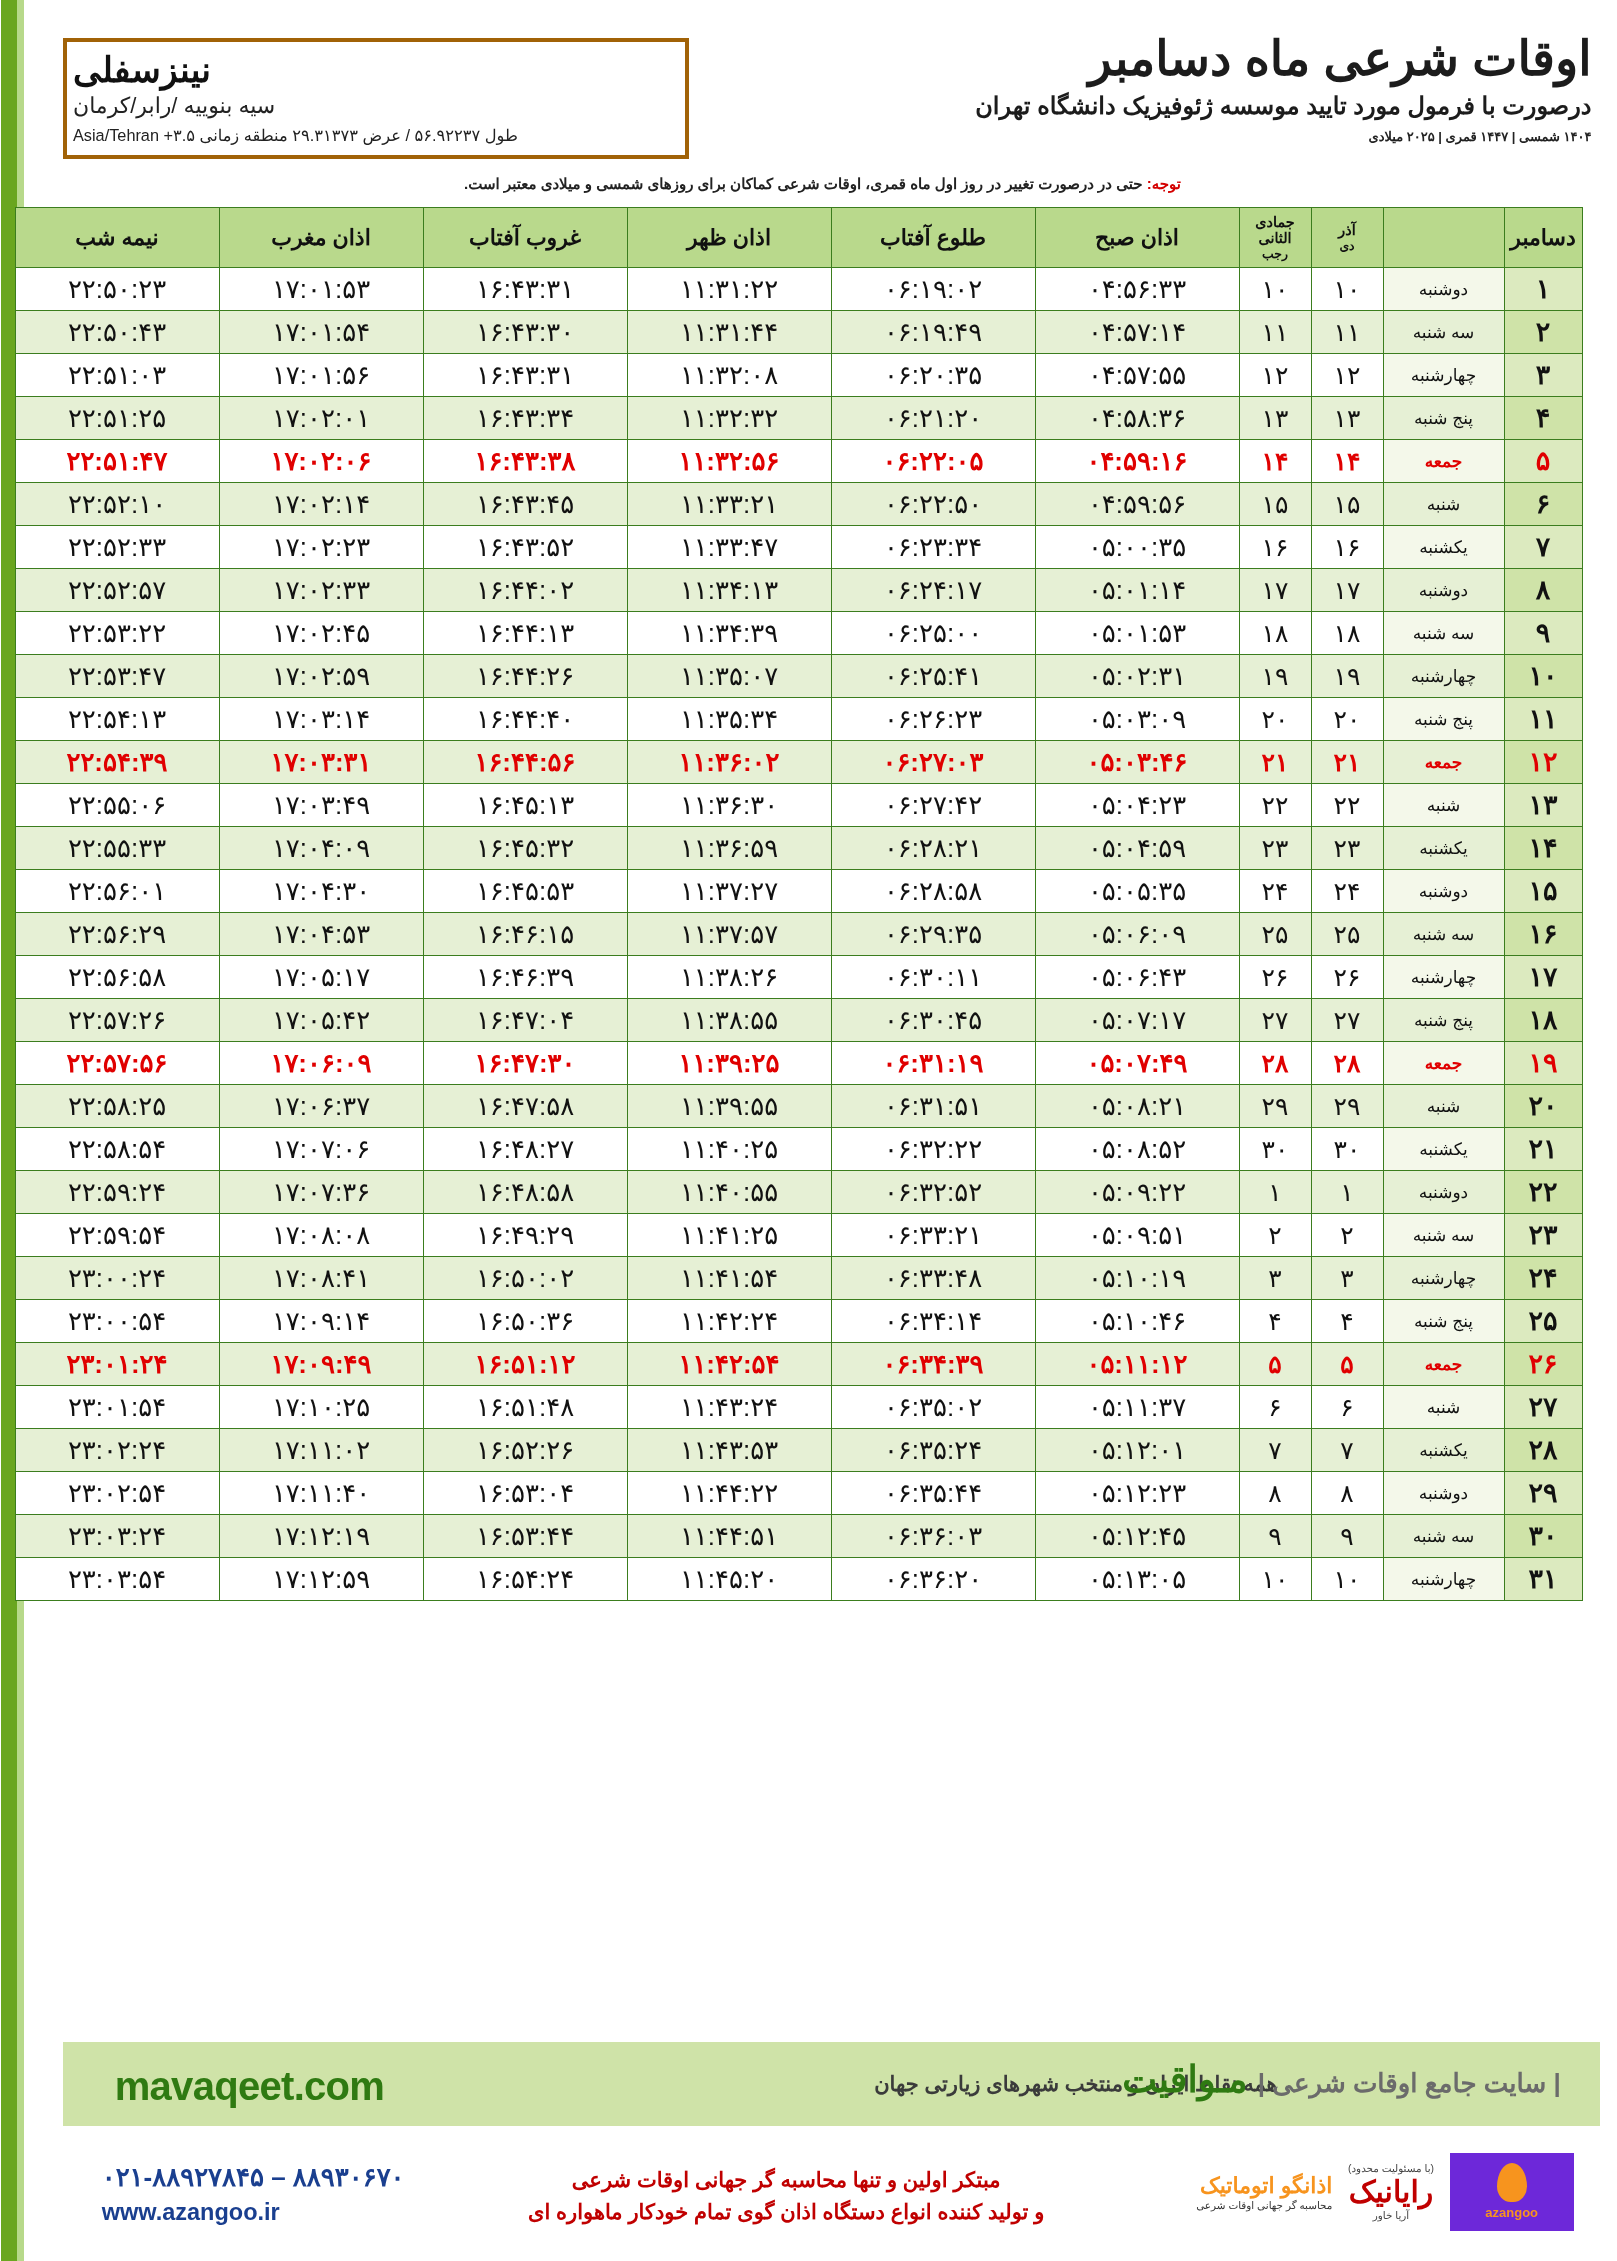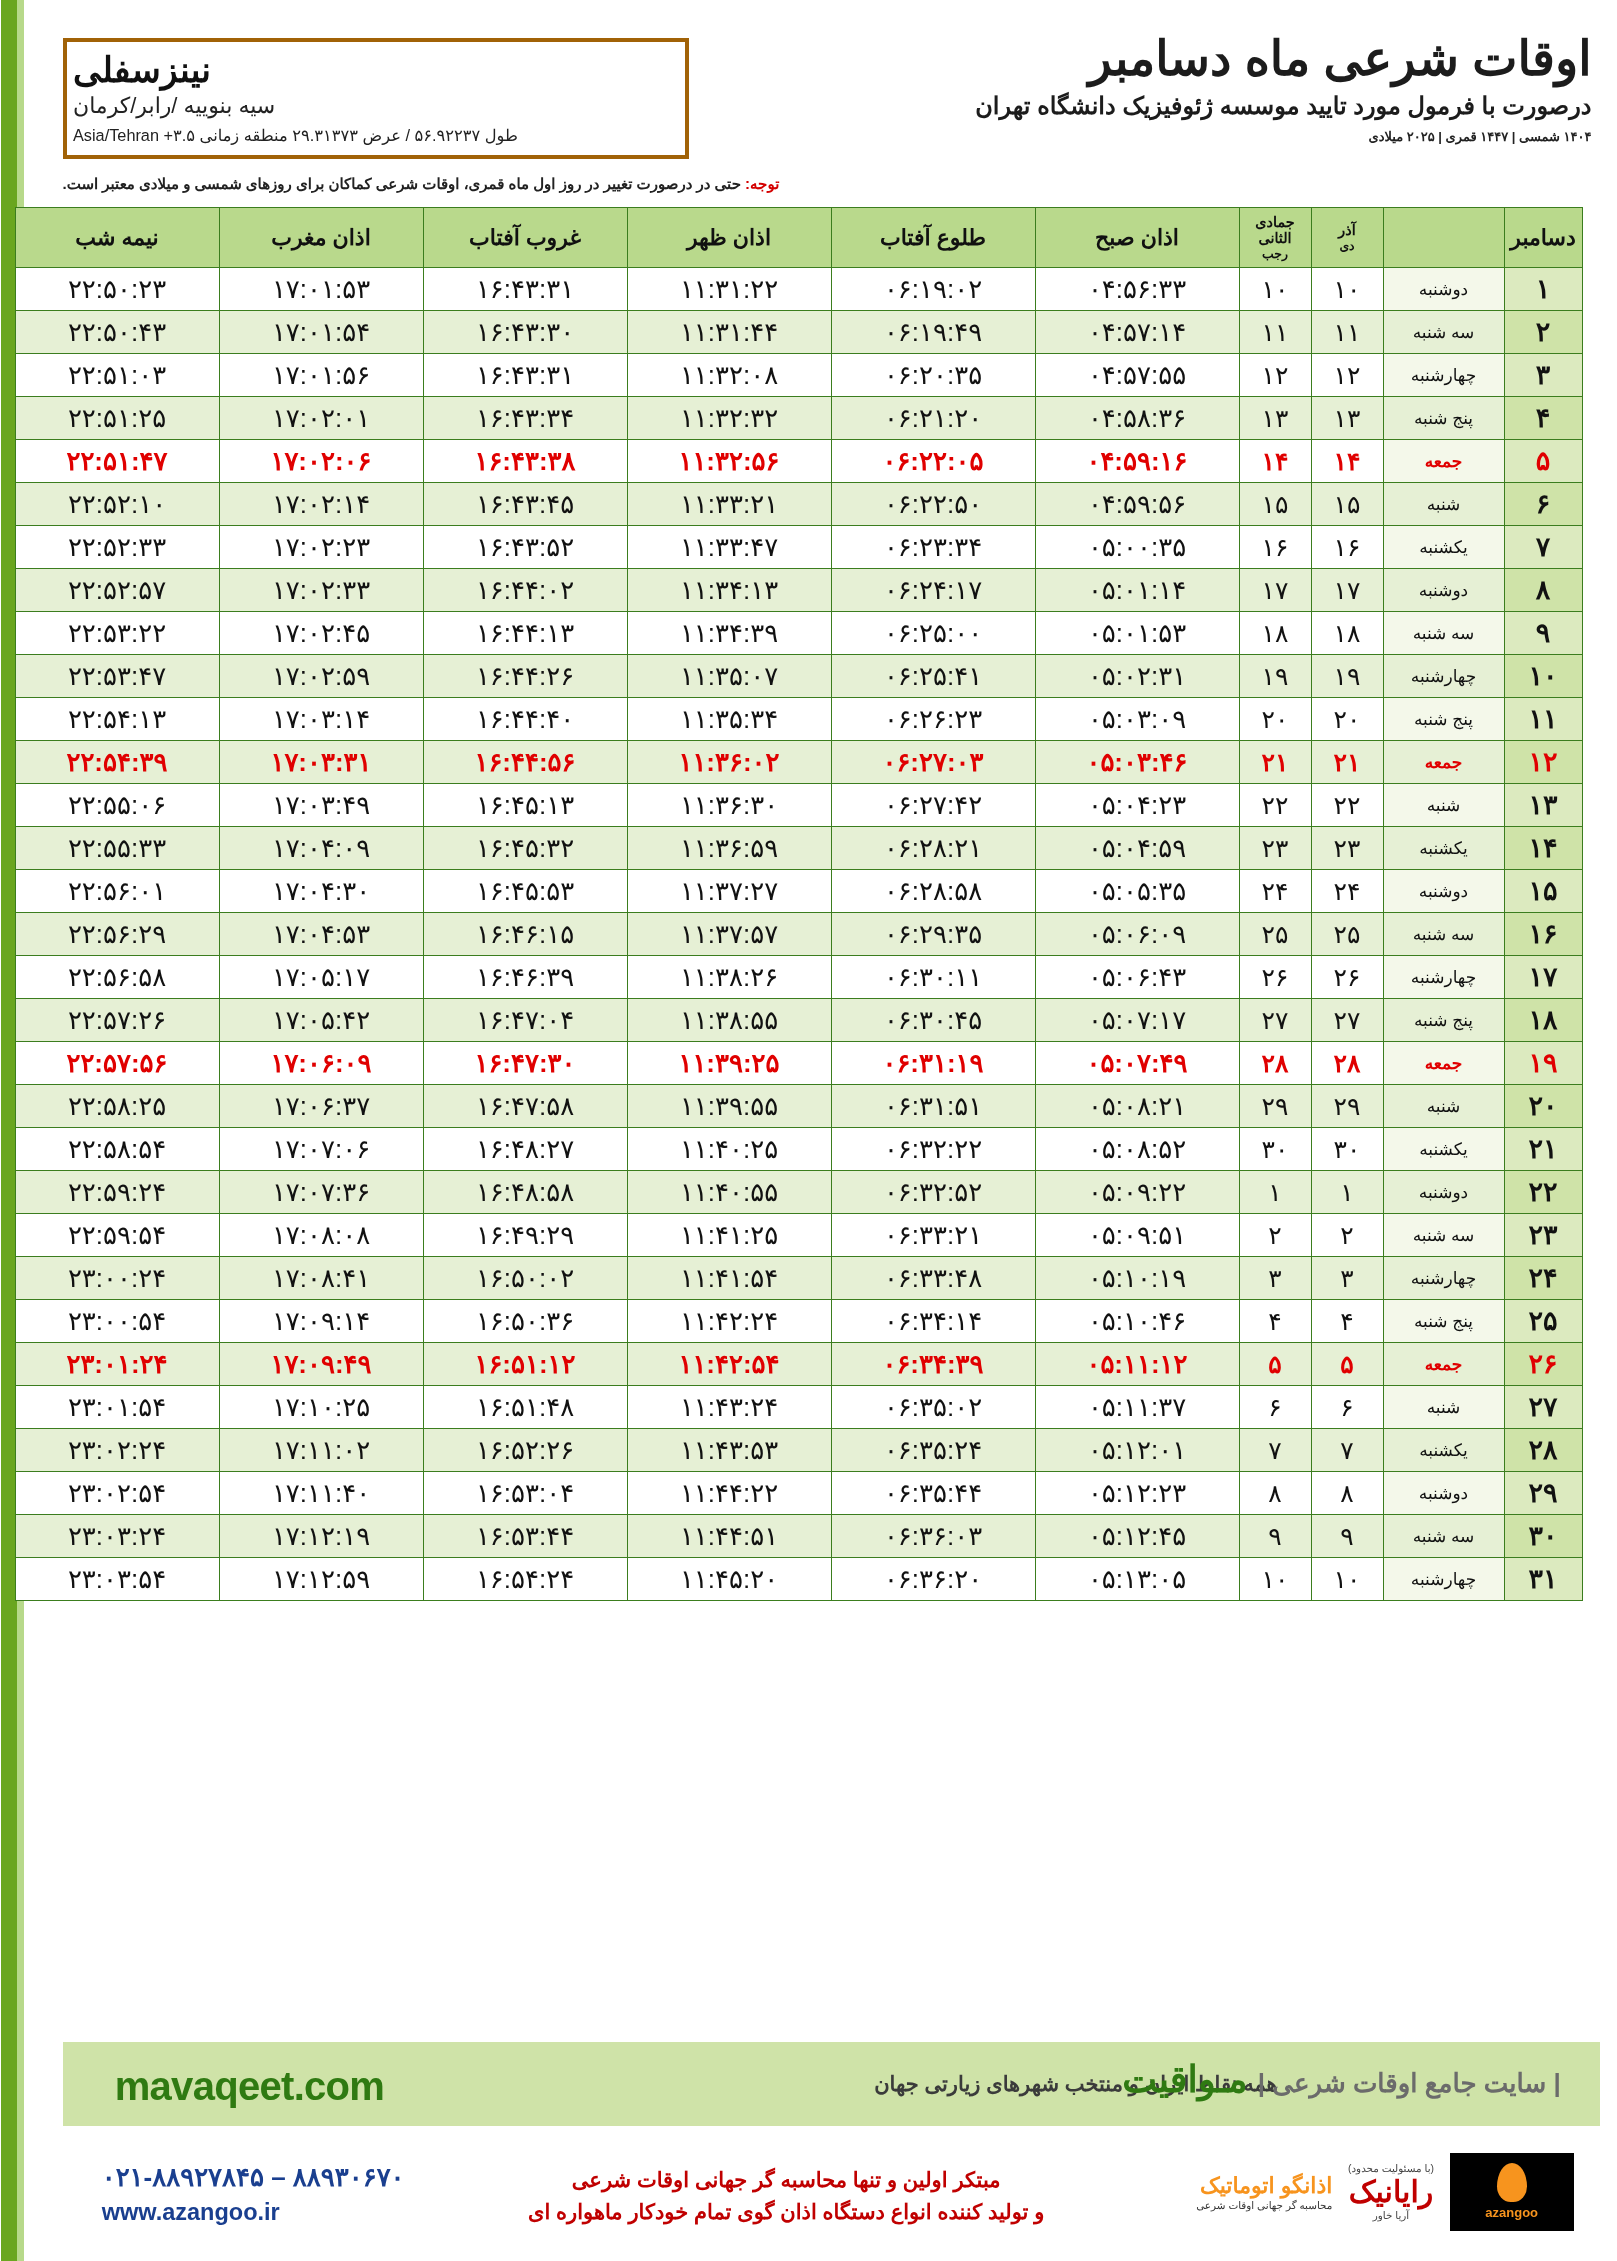--- a/index.html
+++ b/index.html
@@ -50,21 +50,21 @@
     border:4px solid #a16207;
     background:#ffffff;
     text-align:left;
     padding:9px 6.5px 10.4px 6.5px;
   }
   .city-name { font-size:35px; font-weight:bold; color:#111; line-height:1.1; }
   .city-sub { font-size:22px; color:#222; margin-top:3.9px; }
   .city-geo { font-size:16.3px; color:#222; margin-top:6.5px; }
   .note-line {
     position:absolute; left:39px; top:175px; width:1520px;
-    text-align:left; font-size:15px; color:#222; font-weight:bold;
+    text-align:center; font-size:15px; color:#222; font-weight:bold;
   }
   .note-line .red { color:#d40000; }
   
   .table-wrap {
     position:absolute; left:39px; top:207px; width:1520px;
   }
   table.prayer {
     border-collapse:collapse;
     width:1520px;
     table-layout:fixed;
@@ -135,21 +135,21 @@
   }
   .phone-line { font-size:26px; font-weight:bold; color:#1a3f8f; direction:ltr; }
   .web-line { font-size:23.5px; font-weight:bold; color:#1a3f8f; direction:ltr; margin-top:6.5px; }
   .center-text {
     position:absolute; left:404px; top:18px; width:639px; text-align:center;
   }
   .center-text div { font-size:21px; color:#c00000; font-weight:bold; line-height:1.5;text-align:center; }
   .logos { position:absolute; right:26px; top:6.5px; display:flex; align-items:center; gap:15.7px; }
   .logo-box { text-align:center; }
   .logo-azangoo {
-    width:124px; height:78px; background:#000000; border:0;
+    width:124px; height:78px; background:#6d28d9; border:0;
     display:flex; flex-direction:column; align-items:center; justify-content:center;
   }
   .azan-flame {
     width:30px; height:39px; background:#f7941e;
     border-radius:50% 50% 46% 46% / 60% 60% 40% 40%;
     position:relative;
   }
   .azan-label { font-size:13px; color:#f7941e; font-weight:bold; margin-top:2.6px; }
   .logo-rayaneek { text-align:center; }
   .rayaneek-fa { font-size:30px; font-weight:bold; color:#c00000; }

